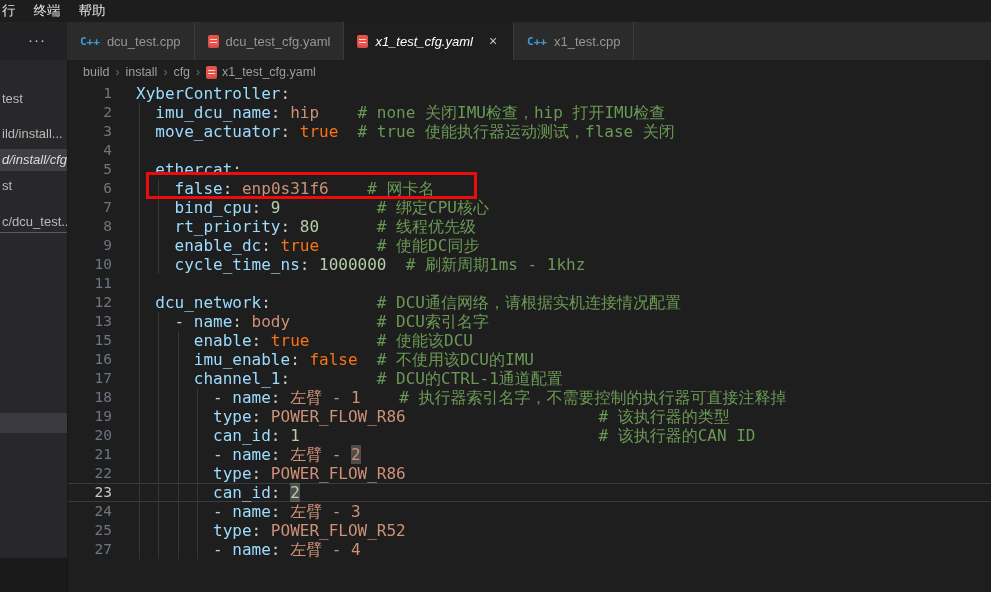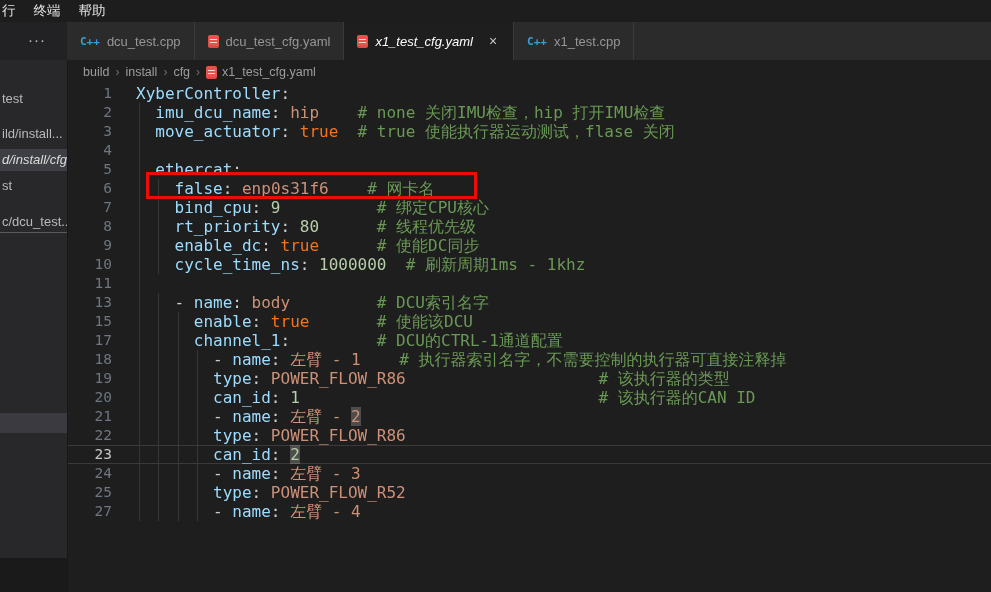--- a/index.html
+++ b/index.html
@@ -136,22 +136,24 @@
         <div class="cl"><span class="ln">2</span><span class="code"><i class="ig" style="left: calc(0ch + 3px);"></i><span class="tk-k">  imu_dcu_name</span><span class="tk-p">:</span><span class="tk-s"> hip</span><span class="tk-c">    # none 关闭IMU检查，hip 打开IMU检查</span></span></div>
         <div class="cl"><span class="ln">3</span><span class="code"><i class="ig" style="left: calc(0ch + 3px);"></i><span class="tk-k">  move_actuator</span><span class="tk-p">:</span><span class="tk-b"> true</span><span class="tk-c">  # true 使能执行器运动测试，flase 关闭</span></span></div>
         <div class="cl"><span class="ln">4</span><span class="code"><i class="ig" style="left: calc(0ch + 3px);"></i></span></div>
         <div class="cl"><span class="ln">5</span><span class="code"><i class="ig" style="left: calc(0ch + 3px);"></i><span class="tk-k">  ethercat</span><span class="tk-p">:</span></span></div>
         <div class="cl"><span class="ln">6</span><span class="code"><i class="ig" style="left: calc(0ch + 3px);"></i><i class="ig" style="left: calc(2ch + 3px);"></i><span class="tk-k">    false</span><span class="tk-p">:</span><span class="tk-s"> enp0s31f6</span><span class="tk-c">    # 网卡名</span></span></div>
         <div class="cl"><span class="ln">7</span><span class="code"><i class="ig" style="left: calc(0ch + 3px);"></i><i class="ig" style="left: calc(2ch + 3px);"></i><span class="tk-k">    bind_cpu</span><span class="tk-p">:</span><span class="tk-n"> 9</span><span class="tk-c">          # 绑定CPU核心</span></span></div>
         <div class="cl"><span class="ln">8</span><span class="code"><i class="ig" style="left: calc(0ch + 3px);"></i><i class="ig" style="left: calc(2ch + 3px);"></i><span class="tk-k">    rt_priority</span><span class="tk-p">:</span><span class="tk-n"> 80</span><span class="tk-c">      # 线程优先级</span></span></div>
         <div class="cl"><span class="ln">9</span><span class="code"><i class="ig" style="left: calc(0ch + 3px);"></i><i class="ig" style="left: calc(2ch + 3px);"></i><span class="tk-k">    enable_dc</span><span class="tk-p">:</span><span class="tk-b"> true</span><span class="tk-c">      # 使能DC同步</span></span></div>
         <div class="cl"><span class="ln">10</span><span class="code"><i class="ig" style="left: calc(0ch + 3px);"></i><i class="ig" style="left: calc(2ch + 3px);"></i><span class="tk-k">    cycle_time_ns</span><span class="tk-p">:</span><span class="tk-n"> 1000000</span><span class="tk-c">  # 刷新周期1ms - 1khz</span></span></div>
         <div class="cl"><span class="ln">11</span><span class="code"><i class="ig" style="left: calc(0ch + 3px);"></i></span></div>
+        <div class="cl"><span class="ln">12</span><span class="code"><i class="ig" style="left: calc(0ch + 3px);"></i><span class="tk-k">  dcu_network</span><span class="tk-p">:</span><span class="tk-c">           # DCU通信网络，请根据实机连接情况配置</span></span></div>
         <div class="cl"><span class="ln">13</span><span class="code"><i class="ig" style="left: calc(0ch + 3px);"></i><i class="ig" style="left: calc(2ch + 3px);"></i><span class="tk-p">    - </span><span class="tk-k">name</span><span class="tk-p">:</span><span class="tk-s"> body</span><span class="tk-c">         # DCU索引名字</span></span></div>
         <div class="cl"><span class="ln">15</span><span class="code"><i class="ig" style="left: calc(0ch + 3px);"></i><i class="ig" style="left: calc(2ch + 3px);"></i><i class="ig" style="left: calc(4ch + 3px);"></i><span class="tk-k">      enable</span><span class="tk-p">:</span><span class="tk-b"> true</span><span class="tk-c">       # 使能该DCU</span></span></div>
+        <div class="cl"><span class="ln">16</span><span class="code"><i class="ig" style="left: calc(0ch + 3px);"></i><i class="ig" style="left: calc(2ch + 3px);"></i><i class="ig" style="left: calc(4ch + 3px);"></i><span class="tk-k">      imu_enable</span><span class="tk-p">:</span><span class="tk-b"> false</span><span class="tk-c">  # 不使用该DCU的IMU</span></span></div>
         <div class="cl"><span class="ln">17</span><span class="code"><i class="ig" style="left: calc(0ch + 3px);"></i><i class="ig" style="left: calc(2ch + 3px);"></i><i class="ig" style="left: calc(4ch + 3px);"></i><span class="tk-k">      channel_1</span><span class="tk-p">:</span><span class="tk-c">         # DCU的CTRL-1通道配置</span></span></div>
         <div class="cl"><span class="ln">18</span><span class="code"><i class="ig" style="left: calc(0ch + 3px);"></i><i class="ig" style="left: calc(2ch + 3px);"></i><i class="ig" style="left: calc(4ch + 3px);"></i><i class="ig" style="left: calc(6ch + 3px);"></i><span class="tk-p">        - </span><span class="tk-k">name</span><span class="tk-p">:</span><span class="tk-s"> 左臂 - 1</span><span class="tk-c">    # 执行器索引名字，不需要控制的执行器可直接注释掉</span></span></div>
         <div class="cl"><span class="ln">19</span><span class="code"><i class="ig" style="left: calc(0ch + 3px);"></i><i class="ig" style="left: calc(2ch + 3px);"></i><i class="ig" style="left: calc(4ch + 3px);"></i><i class="ig" style="left: calc(6ch + 3px);"></i><span class="tk-k">        type</span><span class="tk-p">:</span><span class="tk-s"> POWER_FLOW_R86</span><span class="tk-c">                    # 该执行器的类型</span></span></div>
         <div class="cl"><span class="ln">20</span><span class="code"><i class="ig" style="left: calc(0ch + 3px);"></i><i class="ig" style="left: calc(2ch + 3px);"></i><i class="ig" style="left: calc(4ch + 3px);"></i><i class="ig" style="left: calc(6ch + 3px);"></i><span class="tk-k">        can_id</span><span class="tk-p">:</span><span class="tk-n"> 1</span><span class="tk-c">                               # 该执行器的CAN ID</span></span></div>
         <div class="cl"><span class="ln">21</span><span class="code"><i class="ig" style="left: calc(0ch + 3px);"></i><i class="ig" style="left: calc(2ch + 3px);"></i><i class="ig" style="left: calc(4ch + 3px);"></i><i class="ig" style="left: calc(6ch + 3px);"></i><span class="tk-p">        - </span><span class="tk-k">name</span><span class="tk-p">:</span><span class="tk-s"> 左臂 - </span><span class="tk-sh">2</span></span></div>
         <div class="cl"><span class="ln">22</span><span class="code"><i class="ig" style="left: calc(0ch + 3px);"></i><i class="ig" style="left: calc(2ch + 3px);"></i><i class="ig" style="left: calc(4ch + 3px);"></i><i class="ig" style="left: calc(6ch + 3px);"></i><span class="tk-k">        type</span><span class="tk-p">:</span><span class="tk-s"> POWER_FLOW_R86</span></span></div>
         <div class="cl cur"><span class="ln">23</span><span class="code"><i class="ig" style="left: calc(0ch + 3px);"></i><i class="ig" style="left: calc(2ch + 3px);"></i><i class="ig" style="left: calc(4ch + 3px);"></i><i class="ig" style="left: calc(6ch + 3px);"></i><span class="tk-k">        can_id</span><span class="tk-p">:</span><span class="tk-p"> </span><span class="tk-nh">2</span></span></div>
         <div class="cl"><span class="ln">24</span><span class="code"><i class="ig" style="left: calc(0ch + 3px);"></i><i class="ig" style="left: calc(2ch + 3px);"></i><i class="ig" style="left: calc(4ch + 3px);"></i><i class="ig" style="left: calc(6ch + 3px);"></i><span class="tk-p">        - </span><span class="tk-k">name</span><span class="tk-p">:</span><span class="tk-s"> 左臂 - 3</span></span></div>
         <div class="cl"><span class="ln">25</span><span class="code"><i class="ig" style="left: calc(0ch + 3px);"></i><i class="ig" style="left: calc(2ch + 3px);"></i><i class="ig" style="left: calc(4ch + 3px);"></i><i class="ig" style="left: calc(6ch + 3px);"></i><span class="tk-k">        type</span><span class="tk-p">:</span><span class="tk-s"> POWER_FLOW_R52</span></span></div>
         <div class="cl"><span class="ln">27</span><span class="code"><i class="ig" style="left: calc(0ch + 3px);"></i><i class="ig" style="left: calc(2ch + 3px);"></i><i class="ig" style="left: calc(4ch + 3px);"></i><i class="ig" style="left: calc(6ch + 3px);"></i><span class="tk-p">        - </span><span class="tk-k">name</span><span class="tk-p">:</span><span class="tk-s"> 左臂 - 4</span></span></div>

